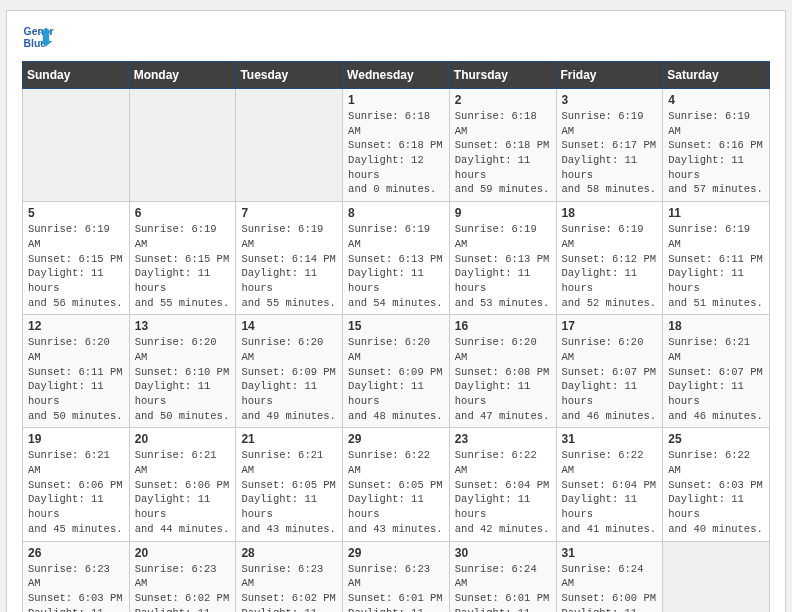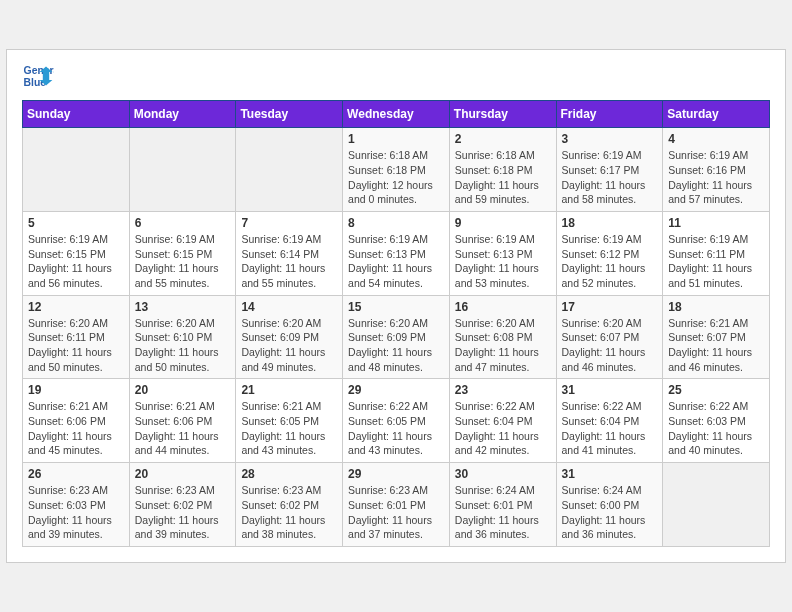--- a/index.html
+++ b/index.html
@@ -44,21 +44,21 @@
     }
     .location {
       font-size: 14px;
       color: #555;
     }
     table {
       width: 100%;
       border-collapse: collapse;
     }
     thead tr th {
-      background: #6d28d9;
+      background: #404040;
       color: white;
       font-size: 12px;
       font-weight: bold;
       padding: 6px 4px;
       text-align: left;
       border: 1px solid #1e4a8a;
     }
     tbody tr td {
       border: 1px solid #ccc;
       vertical-align: top;
@@ -75,20 +75,21 @@
     .day-number {
       font-weight: bold;
       font-size: 12px;
       margin-bottom: 2px;
       display: block;
     }
     .day-info {
       font-size: 10.5px;
       line-height: 1.4;
       color: #444;
+      font-family: Liberation Mono, monospace;
     }
     .empty-cell {
       background: #f0f0f0 !important;
     }
   </style>
 </head>
 <body>
 
 <div class="calendar-container">
   <div class="header">

